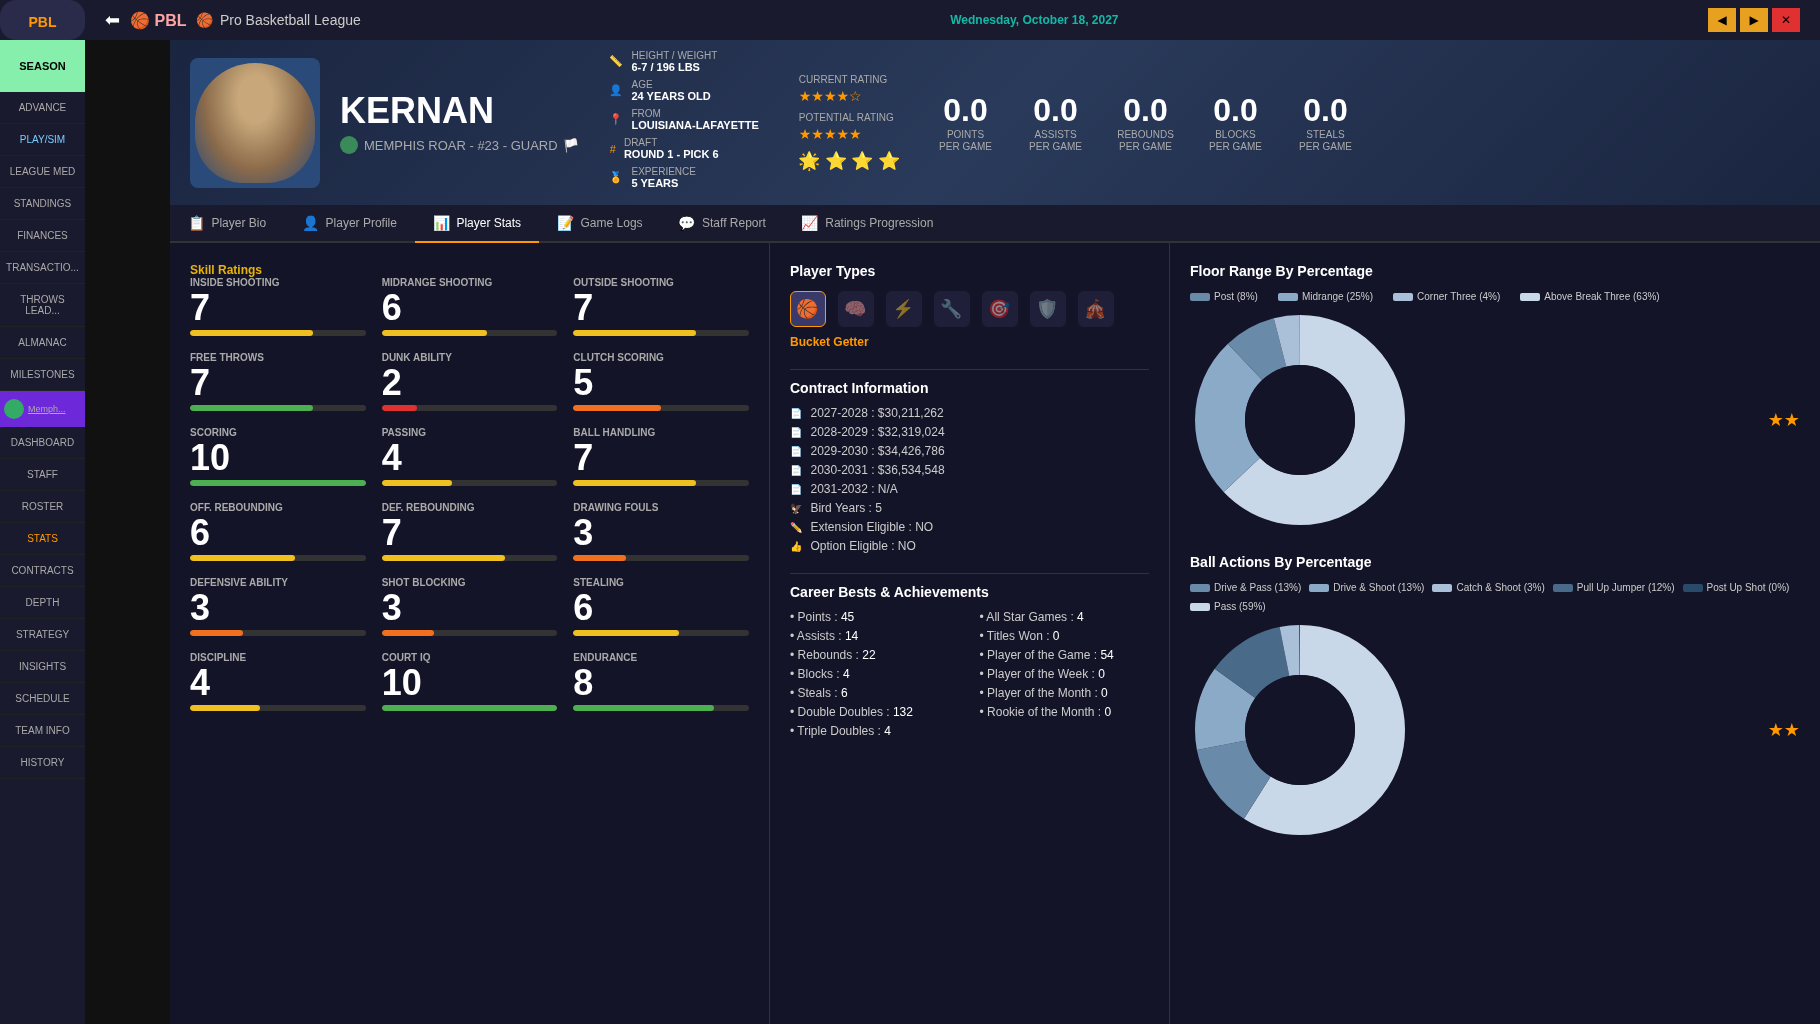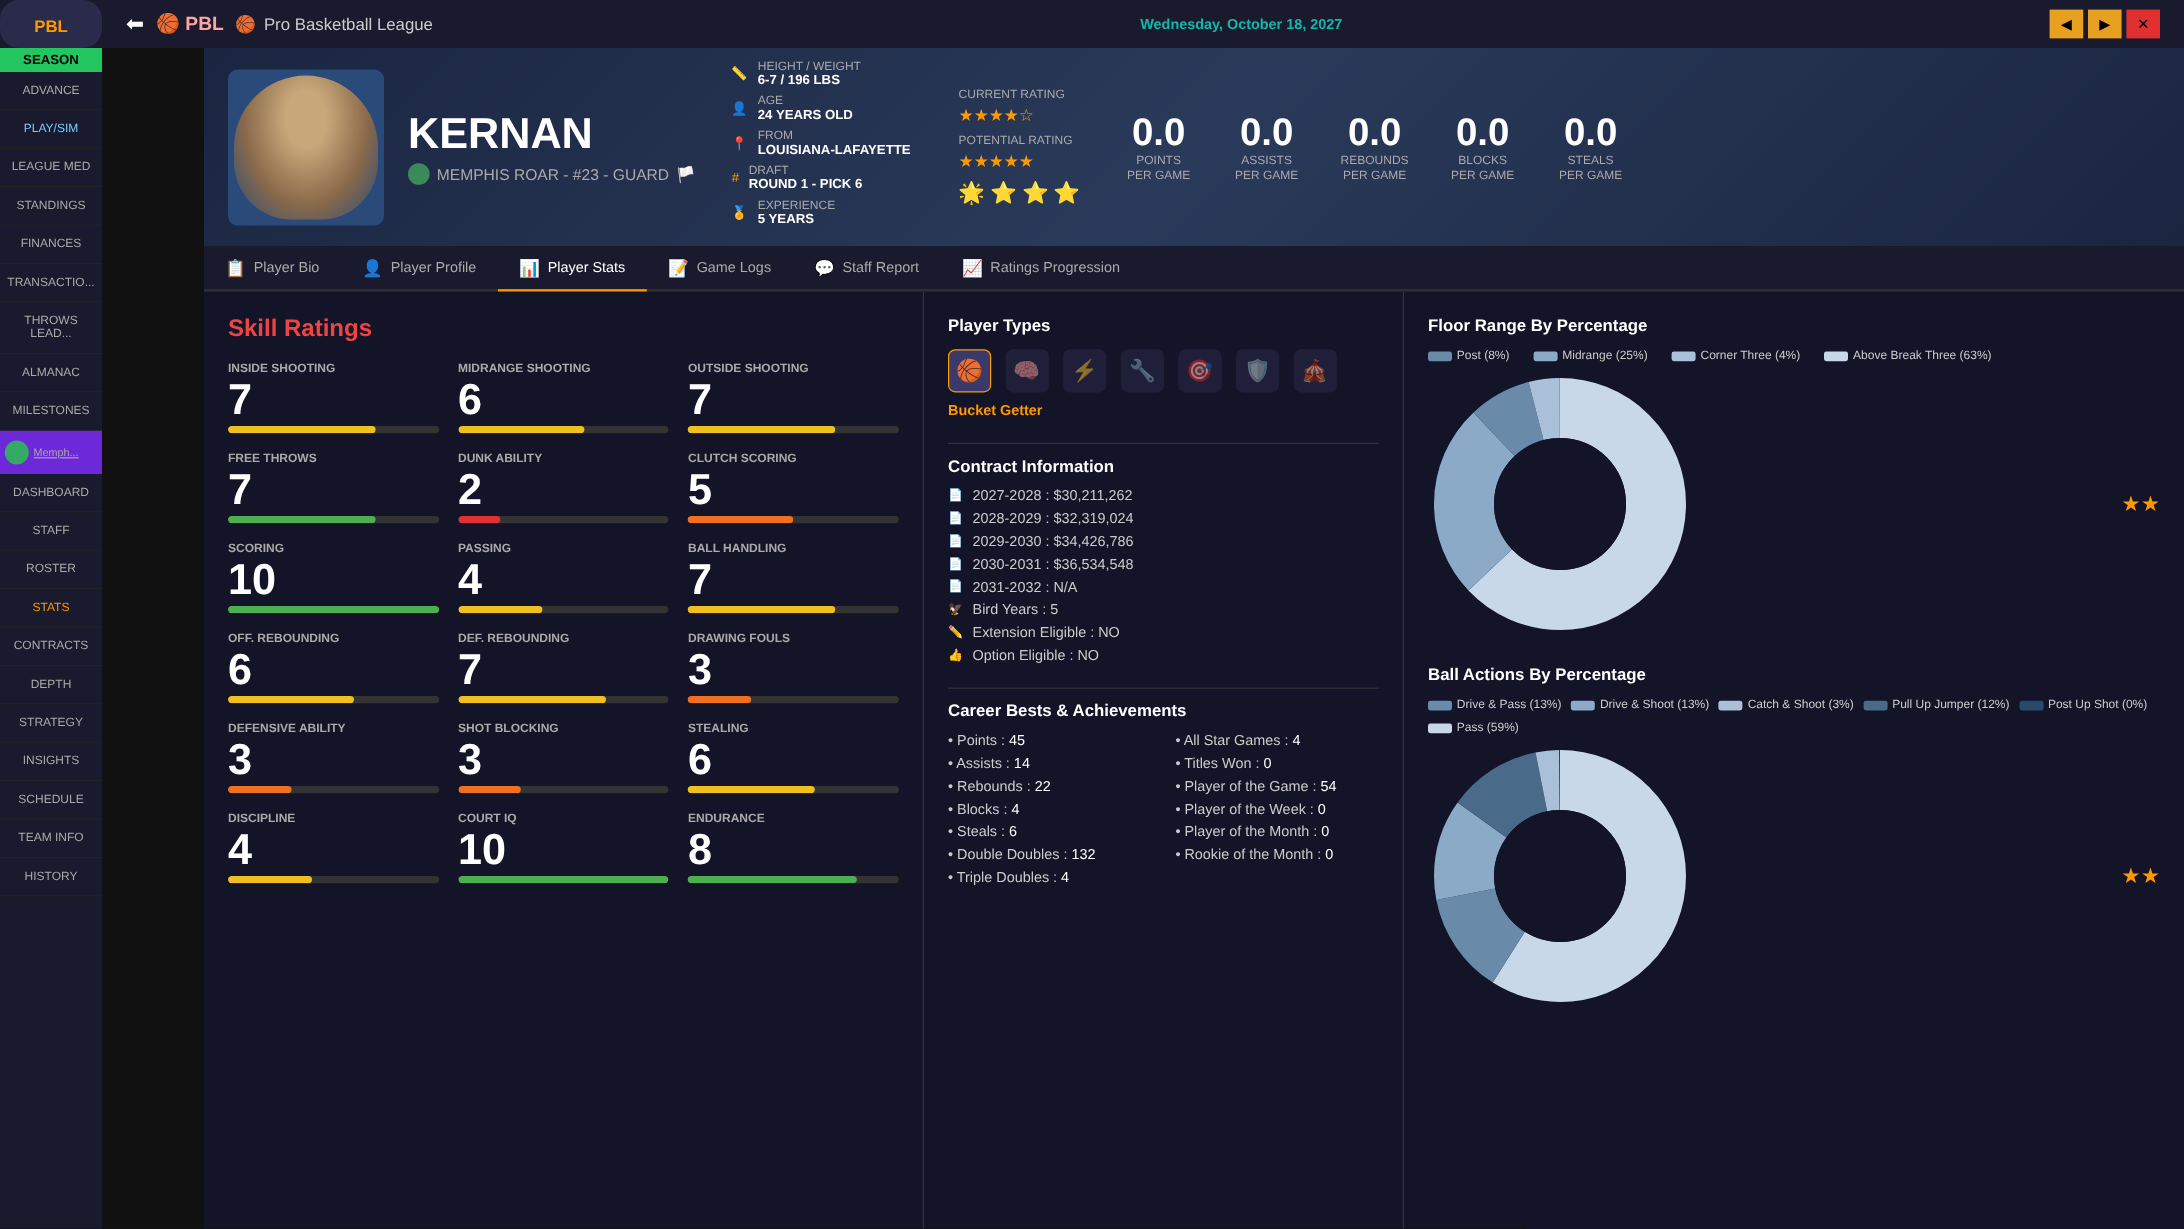--- a/index.html
+++ b/index.html
@@ -2,21 +2,21 @@
 <html><head>
   <meta charset="utf-8">
   <style>
     * { margin: 0; padding: 0; box-sizing: border-box; }
     body { background: #111; color: #fff; font-family: Arial, sans-serif; width: 1820px; height: 1024px; overflow: hidden; display: flex; }
 
     
     .sidebar { width: 85px; background: #1a1a2e; display: flex; flex-direction: column; height: 100%; }
     .sidebar-logo { background: #2a2a4a; padding: 10px; text-align: center; height: 40px; display: flex; align-items: flex-end; justify-content: center; border-radius: 16px; }
     .sidebar-logo span { color: #f90; font-weight: bold; font-size: 14px; }
-    .season-btn { background: #22c55e; color: #000; font-weight: bold; font-size: 11px; padding: 4px 4px; text-align: center; cursor: pointer; }
+    .season-btn { background: #86efac; color: #000; font-weight: bold; font-size: 11px; padding: 20px 4px; text-align: center; cursor: pointer; }
     .sidebar-item { padding: 10px 4px; text-align: center; font-size: 10px; color: #aaa; cursor: pointer; border-bottom: 1px solid #222; }
     .sidebar-item.active { color: #f90; }
     .sidebar-item.highlight { color: #7cf; }
     .sidebar-team { display: flex; align-items: center; padding: 8px 4px; font-size: 9px; color: #aaa; background: #6d28d9; text-decoration: underline; }
     .sidebar-team .dot { width: 20px; height: 20px; background: #3a6; border-radius: 50%; margin-right: 4px; }
 
     
     .topbar { position: absolute; top: 0; left: 85px; right: 0; height: 40px; background: #1a1a2e; display: flex; align-items: center; justify-content: space-between; padding: 0 20px; z-index: 10; }
     .topbar-left { display: flex; align-items: center; gap: 10px; }
     .topbar-logo { color: #fca5a5; font-weight: bold; font-size: 16px; }
@@ -60,21 +60,21 @@
     .tabs { background: #1a1a2e; display: flex; border-bottom: 2px solid #333; }
     .tab { display: flex; align-items: center; gap: 6px; padding: 10px 18px; cursor: pointer; font-size: 12px; color: #aaa; border-bottom: 2px solid transparent; margin-bottom: -2px; }
     .tab.active { color: #fff; border-bottom: 2px solid #f90; }
     .tab-icon { font-size: 14px; }
 
     
     .content { display: flex; flex: 1; overflow: hidden; }
 
     
     .skill-panel { width: 600px; background: #141428; padding: 20px; overflow-y: auto; border-right: 1px solid #333; }
-    .panel-title { font-size: 20px; font-weight: bold; color: #ef4444; margin-bottom: 16px; }
+    .panel-title { font-size: 12px; font-weight: bold; color: #eab308; }
 
     .skills-grid { display: grid; grid-template-columns: 1fr 1fr 1fr; gap: 16px; }
     .skill-item { }
     .skill-name { font-size: 10px; color: #aaa; text-transform: uppercase; margin-bottom: 2px; font-weight: bold; }
     .skill-val { font-size: 36px; font-weight: bold; color: #fff; line-height: 1; margin-bottom: 4px; }
     .skill-bar { height: 6px; background: #333; border-radius: 3px; overflow: hidden; }
     .skill-bar-fill { height: 100%; border-radius: 3px; }
 
     
     .middle-panel { width: 400px; background: #141428; padding: 20px; overflow-y: auto; border-right: 1px solid #333; }

